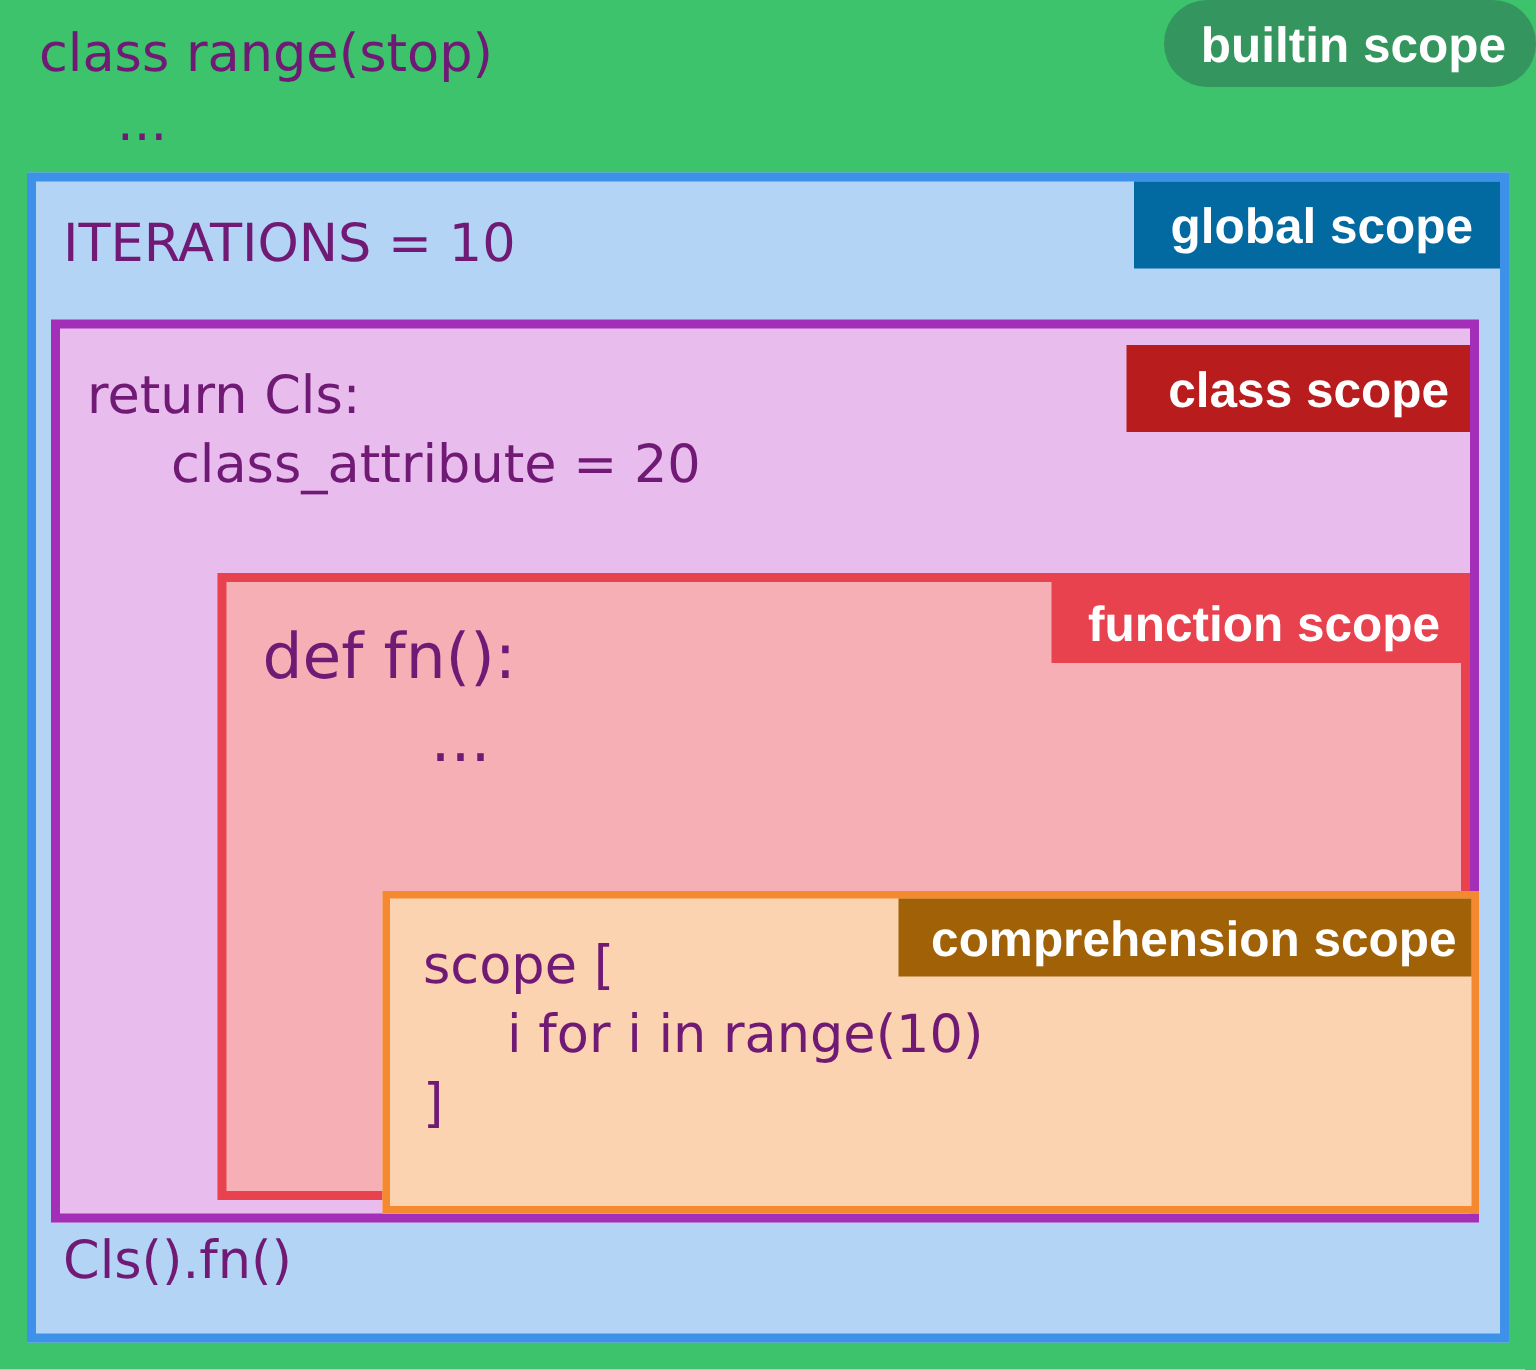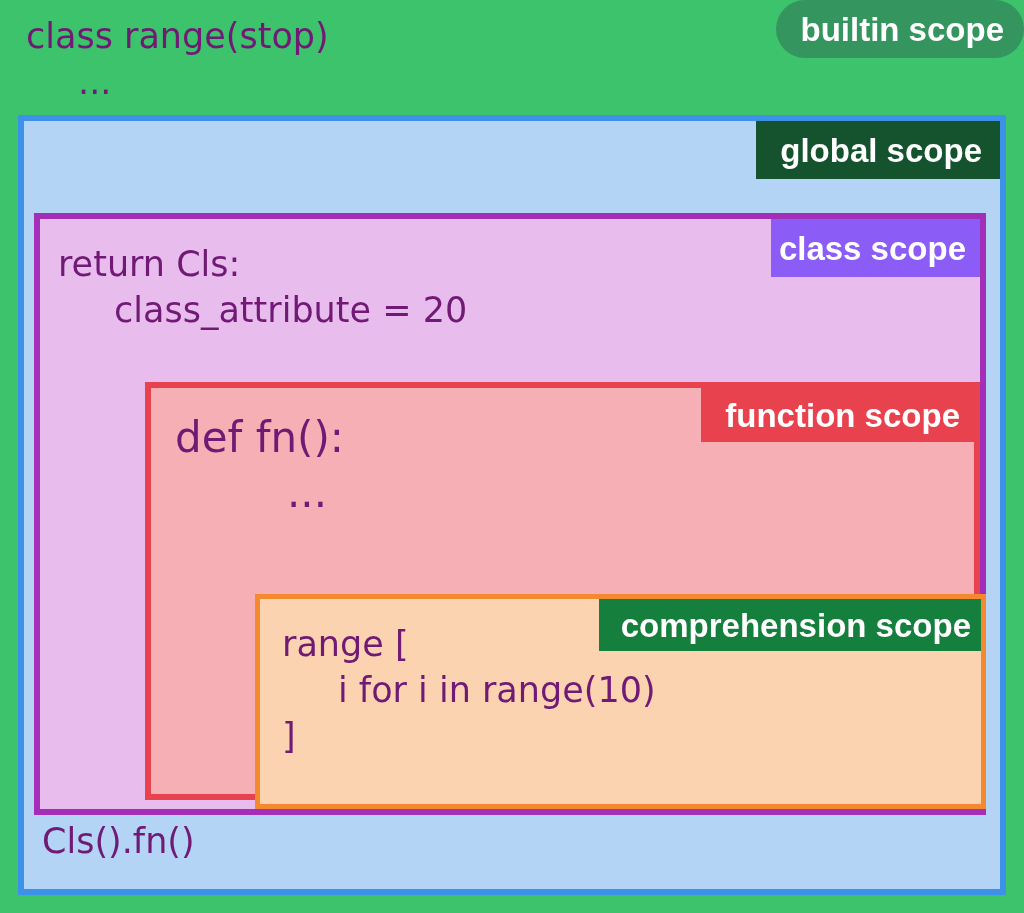--- a/index.html
+++ b/index.html
@@ -80,21 +80,21 @@
   
   #global-scope {
     left: 18px;
     top: 115px;
     width: 988px;
     height: 780px;
     background: #b3d4f5;
     border: 6px solid #3d91e8;
   }
   #global-scope > .scope-label {
-    background: #14532d;
+    background: #0369a1;
     font-size: 33px;
     height: 58px;
     padding: 0 18px 0 24px;
     top: 0;
     right: 0;
     margin-left: 38px;
   }
   #global-code {
     left: 18px;
     top: 19px;
@@ -109,25 +109,25 @@
   
   #class-scope {
     left: 10px;
     top: 92px;
     width: 952px;
     height: 602px;
     background: #e8bdee;
     border: 6px solid #a32fb8;
   }
   #class-scope > .scope-label {
-    background: #8b5cf6;
+    background: #b91c1c;
     font-size: 33px;
     height: 58px;
-    padding: 0 14px 0 8px;
-    top: 0;
+    padding: 0 14px 0 28px;
+    top: 11px;
     right: 0;
   }
   #class-code {
     left: 18px;
     top: 22px;
     font-size: 35px;
   }
   #class-code .ln2 { display: block; padding-left: 56px; text-align: right; }
 
   
@@ -158,21 +158,21 @@
   
   #comprehension-scope {
     left: 104px;
     top: 206px;
     width: 731px;
     height: 215px;
     background: #fbd3b0;
     border: 5px solid #f5892f;
   }
   #comprehension-scope > .scope-label {
-    background: #15803d;
+    background: #a16207;
     font-size: 33px;
     height: 52px;
     padding: 0 10px 0 22px;
     top: 0;
     right: 0;
   }
   #comprehension-code {
     left: 22px;
     top: 22px;
     font-size: 35px;
@@ -187,40 +187,41 @@
   <div class="scope" id="builtin-scope">
 
     <div class="scope-label">builtin scope</div>
 
     <div class="code" id="builtin-code"><span class="ln1">class range(stop)</span><span class="ln2">...</span></div>
 
     <div class="scope" id="global-scope">
 
       <div class="scope-label">global scope</div>
 
+      <div class="code" id="global-code"><span>ITERATIONS = 10</span></div>
 
       <div class="code" id="global-code-bottom"><span>Cls().fn()</span></div>
 
       <div class="scope" id="class-scope">
 
         <div class="scope-label">class scope</div>
 
         <div class="code" id="class-code"><span class="ln1">return Cls:</span><span class="ln2">class_attribute = 20</span></div>
 
         <div class="scope" id="function-scope">
 
           <div class="scope-label">function scope</div>
 
           <div class="code" id="function-code"><span class="ln1">def fn():</span><span class="ln3">...</span></div>
 
           <div class="scope" id="comprehension-scope">
 
             <div class="scope-label">comprehension scope</div>
 
-            <div class="code" id="comprehension-code"><span class="ln1">range [</span><span class="ln2">i for i in range(10)</span><span class="ln3">]</span></div>
+            <div class="code" id="comprehension-code"><span class="ln1">scope [</span><span class="ln2">i for i in range(10)</span><span class="ln3">]</span></div>
 
           </div>
 
         </div>
 
       </div>
 
     </div>
 
   </div>

